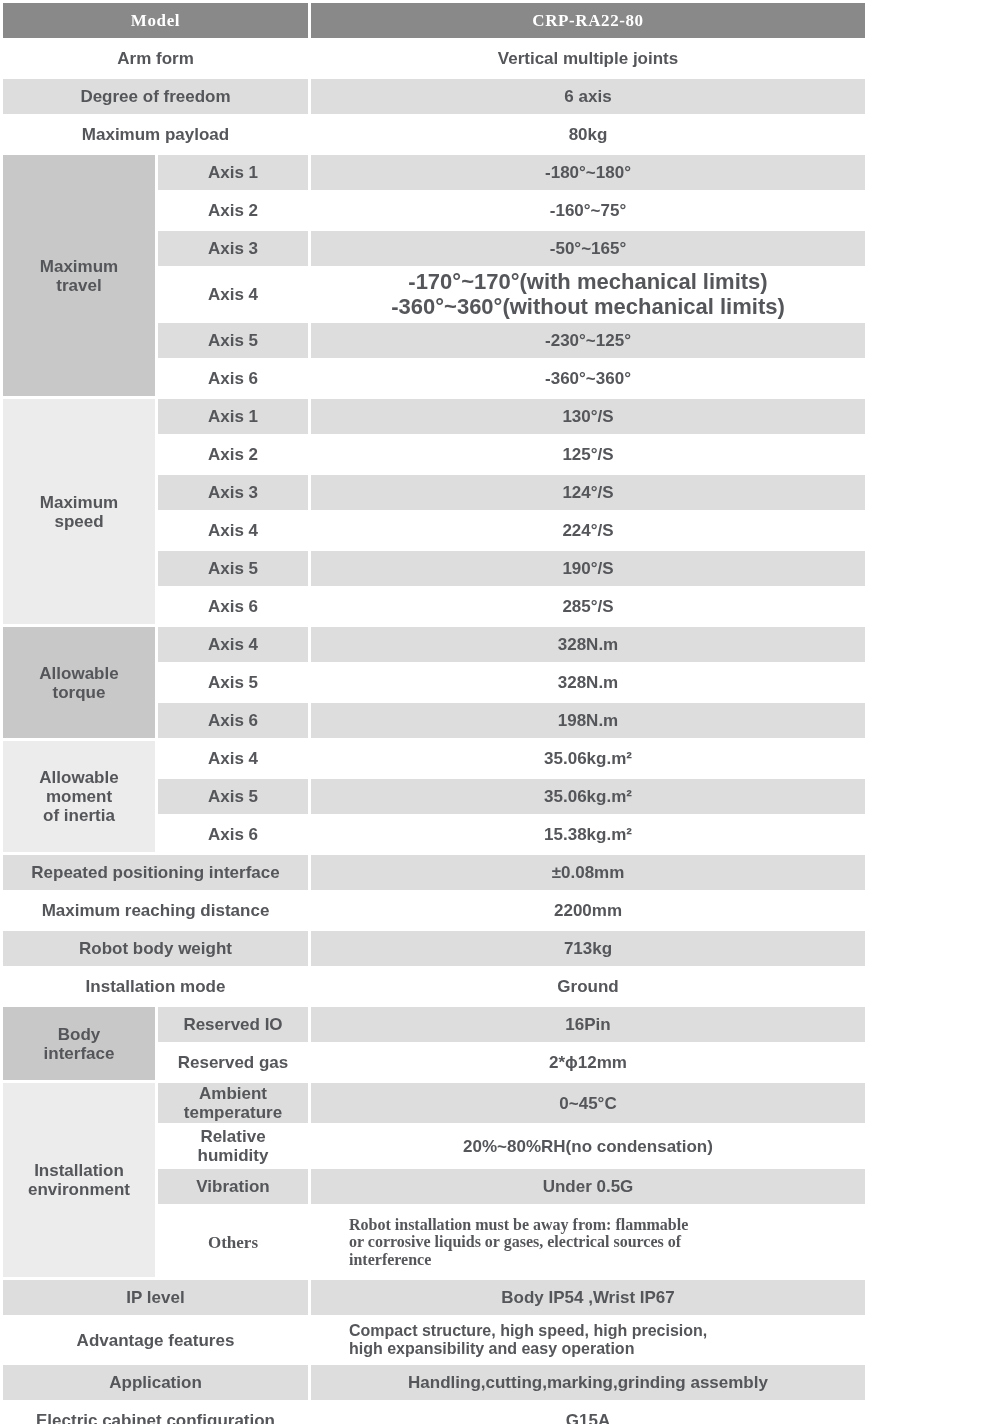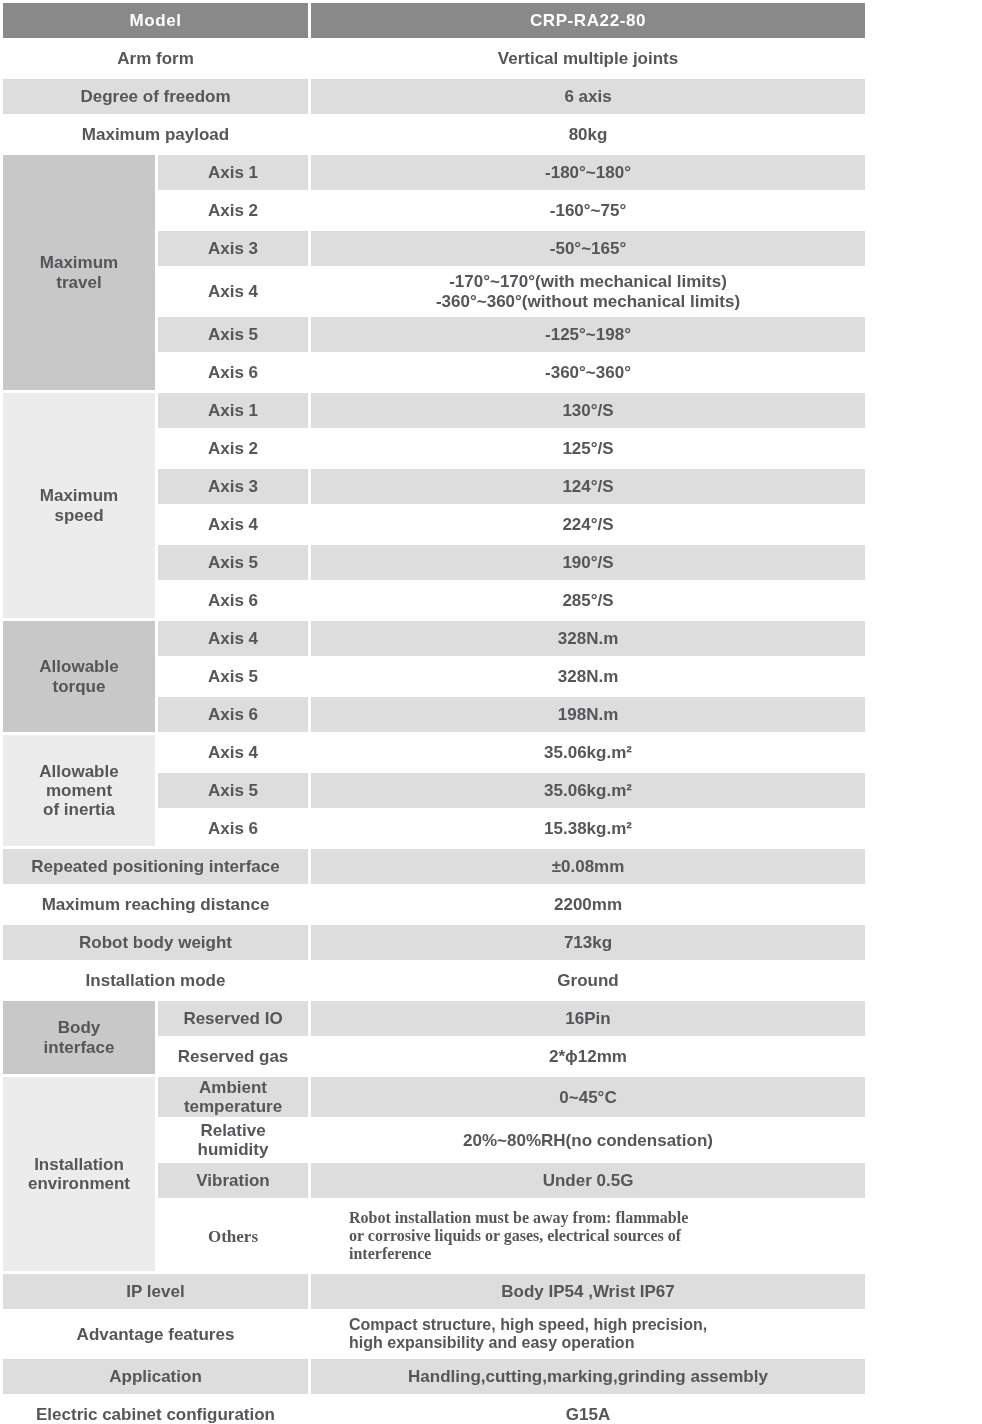--- a/index.html
+++ b/index.html
@@ -17,26 +17,26 @@
     text-align:center;
     vertical-align:middle;
     font-size:17px;
     font-weight:700;
     line-height:1.12;
     white-space:pre-line;
     padding:1px 4px;
     box-sizing:border-box;
     overflow:hidden;
   }
-  td.dark{background:#898989;color:#ffffff;letter-spacing:.6px;}
+  td.dark{background:#898989;color:#ffffff;letter-spacing:.6px;font-family:Liberation Serif, serif;}
   td.g{background:#dcdddc;margin-left:16px;}
   td.gd{background:#c8c8c8;}
   td.gl{background:#ececec;}
   td.leftal{text-align:left;padding-left:38px;font-size:16px;}
-  td.sm{font-size:17px;}
+  td.sm{font-size:22px;}
   tr.h45 td{height:45px;}
   tr.h70 td{height:70px;font-family:Liberation Serif, serif;}
   tr.h44 td{height:44px;}
 </style>
 </head>
 <body>
 
 <div class="page">
   <table class="spec">
     <colgroup>
@@ -78,21 +78,21 @@
         <td class="g">Axis 3</td>
         <td class="g">-50°~165°</td>
       </tr>
       <tr class="h45">
         <td>Axis 4</td>
         <td class="sm">-170°~170°(with mechanical limits)
 -360°~360°(without mechanical limits)</td>
       </tr>
       <tr>
         <td class="g">Axis 5</td>
-        <td class="g">-125°~198°</td>
+        <td class="g">-230°~125°</td>
       </tr>
       <tr>
         <td>Axis 6</td>
         <td>-360°~360°</td>
       </tr>
 
       <tr>
         <td rowspan="6" class="gl">Maximum
 speed</td>
         <td class="g">Axis 1</td>

